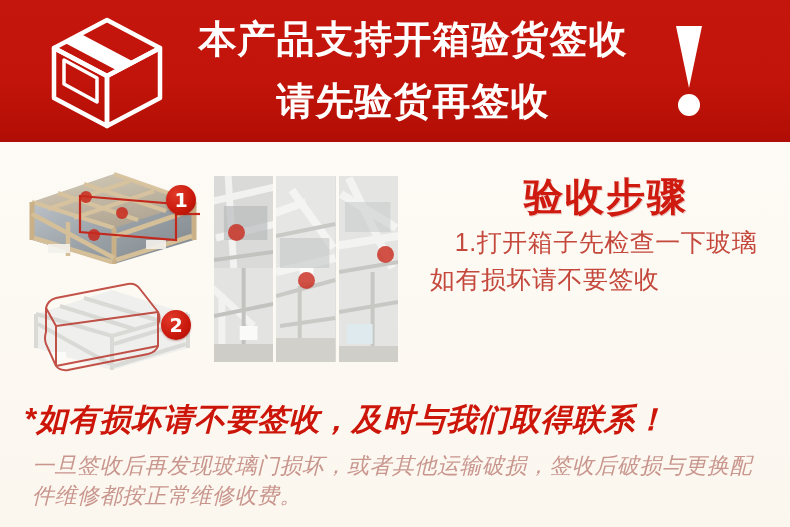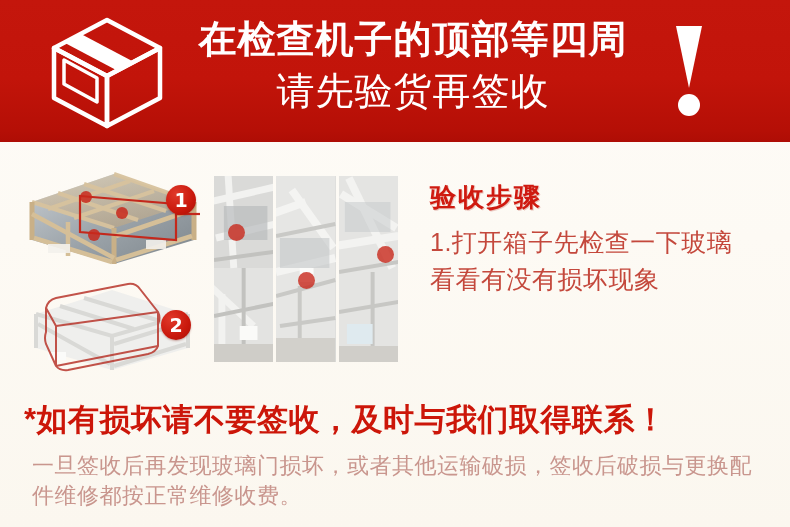--- a/index.html
+++ b/index.html
@@ -54,24 +54,24 @@
   }
   .headline-line1 {
     font-size: 38px;
     font-weight: bold;
     letter-spacing: 1px;
     line-height: 46px;
     white-space: nowrap;
   }
   .headline-line2 {
     font-size: 38px;
-    font-weight: normal;
+    font-weight: bold;
     letter-spacing: 1px;
     line-height: 46px;
-    margin-top: 6px;
+    margin-top: 16px;
     white-space: nowrap;
   }
 
   
   .excl {
     position: absolute;
     left: 672px;
     top: 26px;
     width: 40px;
     height: 92px;
@@ -165,44 +165,45 @@
   }
 
   
   .steps {
     position: absolute;
     left: 430px;
     top: 36px;
     width: 352px;
   }
   .steps-title {
-    font-size: 26px;
+    font-size: 39px;
     font-weight: bold;
     color: #cf1a10;
-    text-align: left;
+    text-align: center;
     line-height: 38px;
     letter-spacing: 2px;
     text-shadow: 1px 1px 0 rgba(210,140,130,.45);
   }
   .steps-line {
     font-size: 25px;
     color: #c4483c;
     line-height: 37px;
     letter-spacing: 0.5px;
     white-space: nowrap;
   }
-  .steps-line.first { margin-top: 8px; }
+  .steps-line.first { margin-top: 8px; text-align: center; }
 
   
   .bottom {
     position: absolute;
     left: 0;
     top: 387px;
     width: 790px;
     height: 140px;
+    font-style: italic;
   }
   .warn {
     position: absolute;
     left: 24px;
     top: 13px;
     font-size: 31px;
     font-weight: bold;
     color: #cc1609;
     letter-spacing: 0.5px;
     line-height: 40px;
@@ -236,21 +237,21 @@
 
           <path d="M6 34 L6 84 L59 112 L59 62 Z" fill="none" stroke="#ffffff" stroke-width="4.5" stroke-linejoin="round"></path>
 
           <path d="M112 34 L112 84 L59 112 L59 62 Z" fill="none" stroke="#ffffff" stroke-width="4.5" stroke-linejoin="round"></path>
 
           <path d="M16 46 L16 70 L49 88 L49 64 Z" fill="none" stroke="#ffffff" stroke-width="3.5" stroke-linejoin="round"></path>
         </svg>
       </div>
 
       <div class="headline">
-        <div class="headline-line1">在检查机子的顶部等四周</div>
+        <div class="headline-line1">本产品支持开箱验货签收</div>
         <div class="headline-line2">请先验货再签收</div>
       </div>
 
       <div class="excl">
         <div class="excl-bar"></div>
         <div class="excl-dot"></div>
       </div>
 
     </div>
   </div>
@@ -404,21 +405,21 @@
           <rect y="170" width="60" height="16" fill="#d0cec9"></rect>
         </svg>
         <div class="dot" style="left:38px; top:70px;"></div>
       </div>
 
     </div>
 
     <div class="steps">
       <div class="steps-title">验收步骤</div>
       <div class="steps-line first">1.打开箱子先检查一下玻璃</div>
-      <div class="steps-line">看看有没有损坏现象</div>
+      <div class="steps-line">如有损坏请不要签收</div>
     </div>
 
   </div>
 
   <div class="bottom">
     <div class="warn">*如有损坏请不要签收，及时与我们取得联系！</div>
     <div class="disclaimer">一旦签收后再发现玻璃门损坏，或者其他运输破损，签收后破损与更换配件维修都按正常维修收费。</div>
   </div>
 
 </div>

